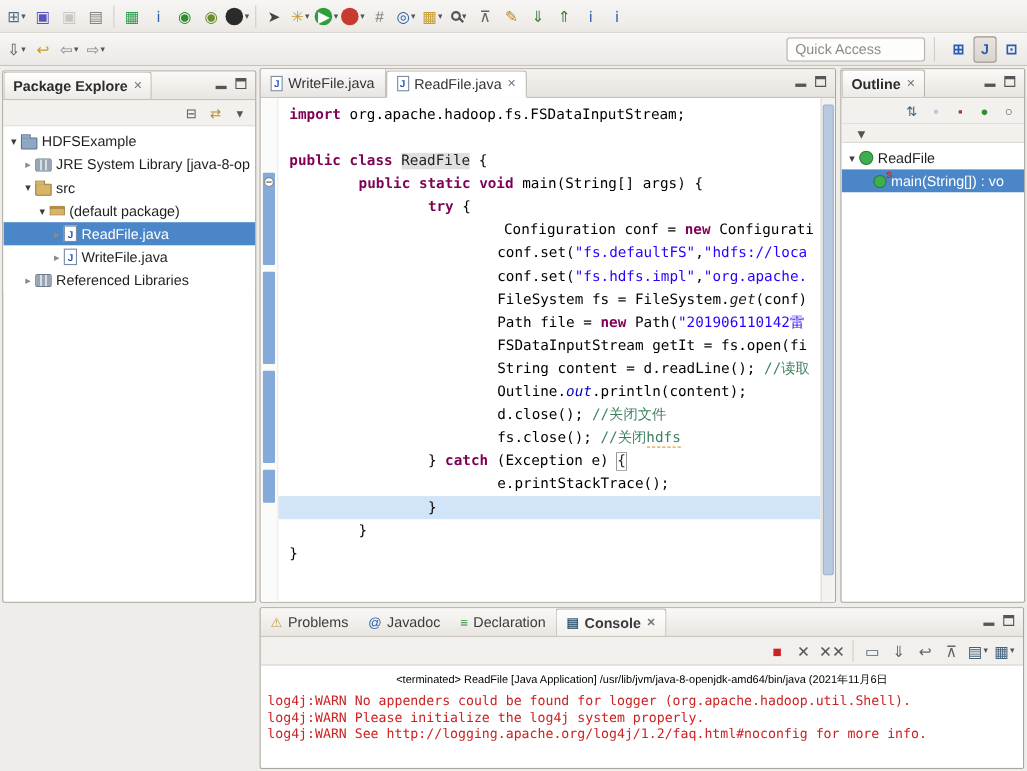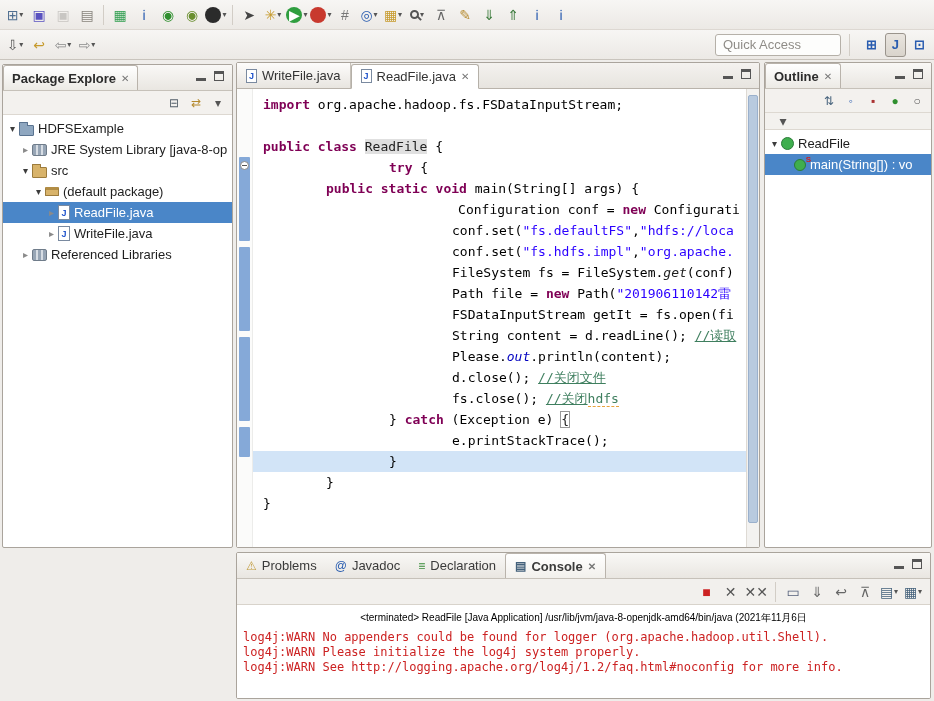--- a/index.html
+++ b/index.html
@@ -98,21 +98,21 @@
   .fold-marker { position:absolute; left:3px; top:72px; width:9px; height:9px; border:1px solid #888;
                  border-radius:50%; background:#fff; z-index:2; }
   .fold-marker::after { content:""; position:absolute; left:1px; top:3px; width:5px; height:1px; background:#555; }
   .code { position:absolute; left:16px; right:13px; top:0; bottom:0; overflow:hidden;
           font-family:"DejaVu Sans Mono",monospace; font-size:13px; padding-top:5px; }
   .cline { height:21px; line-height:21px; white-space:pre; }
   .cline.hl { background:#d2e4f7; }
   .tk-k { color:#7f0055; font-weight:bold; }
   .tk-d { color:#000; }
   .tk-s { color:#2a00ff; }
-  .tk-c { color:#3f7f5f;text-decoration:underline; }
+  .tk-c { color:#3f7f5f; }
   .tk-cm { color:#3f7f5f; border-bottom:1px dashed #e8a33d; }
   .tk-f { color:#0000c0; font-style:italic; }
   .tk-m { font-style:italic; }
   .tk-occ { background:#e0e0e0; }
   .tk-bm { box-shadow:0 0 0 1px #999; }
   .vscroll { position:absolute; right:0; top:0; bottom:0; width:13px; background:#f3f2f0; border-left:1px solid #dedad4; }
   .vscroll .thumb { position:absolute; left:1px; right:1px; top:6px; height:428px;
                     background:#b8cadf; border:1px solid #9ab0cc; border-radius:2px; }
 
   
@@ -337,30 +337,30 @@
           <div class="rseg" style="top:68px;height:84px"></div>
           <div class="rseg" style="top:158px;height:84px"></div>
           <div class="rseg" style="top:248px;height:84px"></div>
           <div class="rseg" style="top:338px;height:30px"></div>
           <div class="fold-marker"></div>
         </div>
         <div class="code" id="code">
             <div class="cline" style="padding-left: 10px;"><span class="tk-k">import</span><span class="tk-d"> org.apache.hadoop.fs.FSDataInputStream;</span></div>
             <div class="cline" style="padding-left: 10px;"></div>
             <div class="cline" style="padding-left: 10px;"><span class="tk-k">public</span><span class="tk-d"> </span><span class="tk-k">class</span><span class="tk-d"> </span><span class="tk-occ">ReadFile</span><span class="tk-d"> {</span></div>
+            <div class="cline" style="padding-left: 73px;"><span class="tk-k">public</span><span class="tk-d"> </span><span class="tk-k">static</span><span class="tk-d"> </span><span class="tk-k">void</span><span class="tk-d"> main(String[] args) {</span></div>
             <div class="cline" style="padding-left: 136px;"><span class="tk-k">try</span><span class="tk-d"> {</span></div>
-            <div class="cline" style="padding-left: 73px;"><span class="tk-k">public</span><span class="tk-d"> </span><span class="tk-k">static</span><span class="tk-d"> </span><span class="tk-k">void</span><span class="tk-d"> main(String[] args) {</span></div>
             <div class="cline" style="padding-left: 199px; text-align: center;"><span class="tk-d">Configuration conf = </span><span class="tk-k">new</span><span class="tk-d"> Configurati</span></div>
             <div class="cline" style="padding-left: 199px;"><span class="tk-d">conf.set(</span><span class="tk-s">"fs.defaultFS"</span><span class="tk-d">,</span><span class="tk-s">"hdfs://loca</span></div>
             <div class="cline" style="padding-left: 199px;"><span class="tk-d">conf.set(</span><span class="tk-s">"fs.hdfs.impl"</span><span class="tk-d">,</span><span class="tk-s">"org.apache.</span></div>
             <div class="cline" style="padding-left: 199px;"><span class="tk-d">FileSystem fs = FileSystem.</span><span class="tk-m">get</span><span class="tk-d">(conf)</span></div>
             <div class="cline" style="padding-left: 199px;"><span class="tk-d">Path file = </span><span class="tk-k">new</span><span class="tk-d"> Path(</span><span class="tk-s">"201906110142雷</span></div>
             <div class="cline" style="padding-left: 199px;"><span class="tk-d">FSDataInputStream getIt = fs.open(fi</span></div>
             <div class="cline" style="padding-left: 199px;"><span class="tk-d">String content = d.readLine(); </span><span class="tk-c">//读取</span></div>
-            <div class="cline" style="padding-left: 199px;"><span class="tk-d">Please.</span><span class="tk-f">out</span><span class="tk-d">.println(content);</span></div>
+            <div class="cline" style="padding-left: 199px;"><span class="tk-d">Outline.</span><span class="tk-f">out</span><span class="tk-d">.println(content);</span></div>
             <div class="cline" style="padding-left: 199px;"><span class="tk-d">d.close(); </span><span class="tk-c">//关闭文件</span></div>
             <div class="cline" style="padding-left: 199px;"><span class="tk-d">fs.close(); </span><span class="tk-c">//关闭</span><span class="tk-cm">hdfs</span></div>
             <div class="cline" style="padding-left: 136px;"><span class="tk-d">} </span><span class="tk-k">catch</span><span class="tk-d"> (Exception e) </span><span class="tk-bm">{</span></div>
             <div class="cline" style="padding-left: 199px;"><span class="tk-d">e.printStackTrace();</span></div>
             <div class="cline hl" style="padding-left: 136px;"><span class="tk-d">}</span></div>
             <div class="cline" style="padding-left: 73px;"><span class="tk-d">}</span></div>
             <div class="cline" style="padding-left: 10px;"><span class="tk-d">}</span></div>
           </div>
         <div class="vscroll">
           <div class="thumb"></div>

